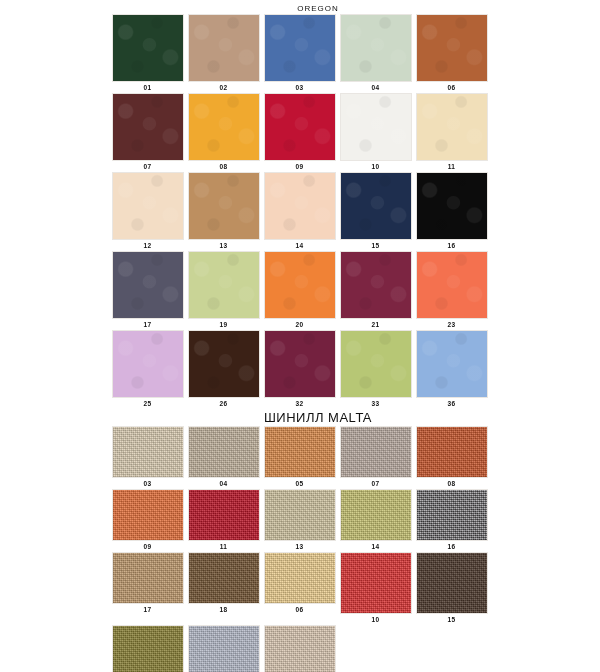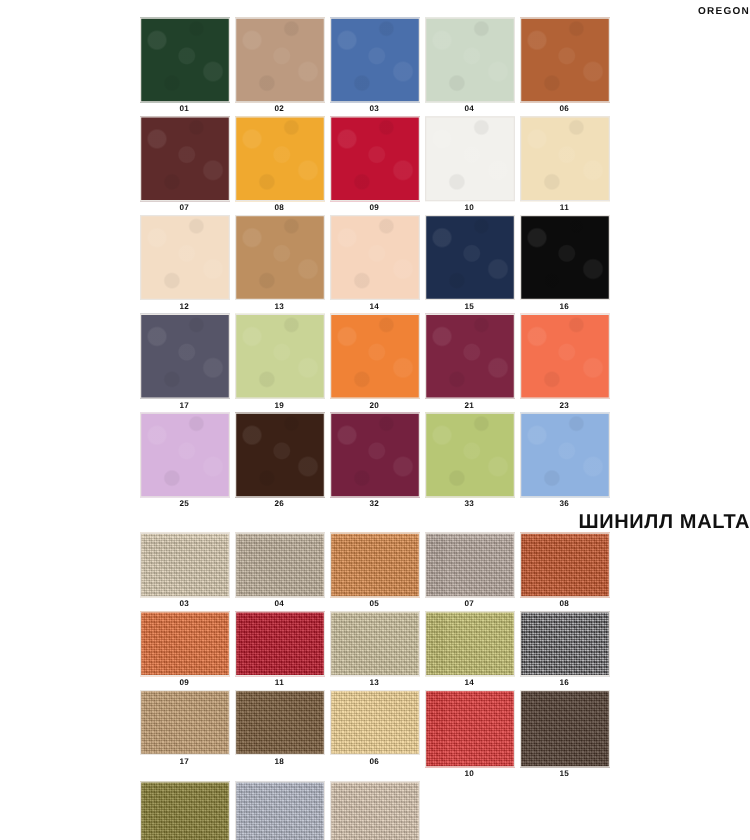--- a/index.html
+++ b/index.html
@@ -17,35 +17,35 @@
   }
   .page {
     position: relative;
     width: 600px;
     height: 672px;
     background: #ffffff;
   }
 
   
   .section-title {
-    text-align: right;
+    text-align: center;
     font-family: "Liberation Sans", sans-serif;
-    font-weight: bold;
+    font-weight: normal;
     color: #111111;
     letter-spacing: 0.6px;
     margin-left: 36px;
   }
   .title-oregon {
     font-size: 8px;
     line-height: 10px;
     padding-top: 4px;
     letter-spacing: 1px;
   }
   .title-malta {
-    font-size: 16px;
+    font-size: 13px;
     line-height: 15px;
     padding-top: 1px;
     padding-bottom: 1px;
     letter-spacing: 0.5px;
   }
 
   
   .swatch-grid {
     width: 600px;
   }

